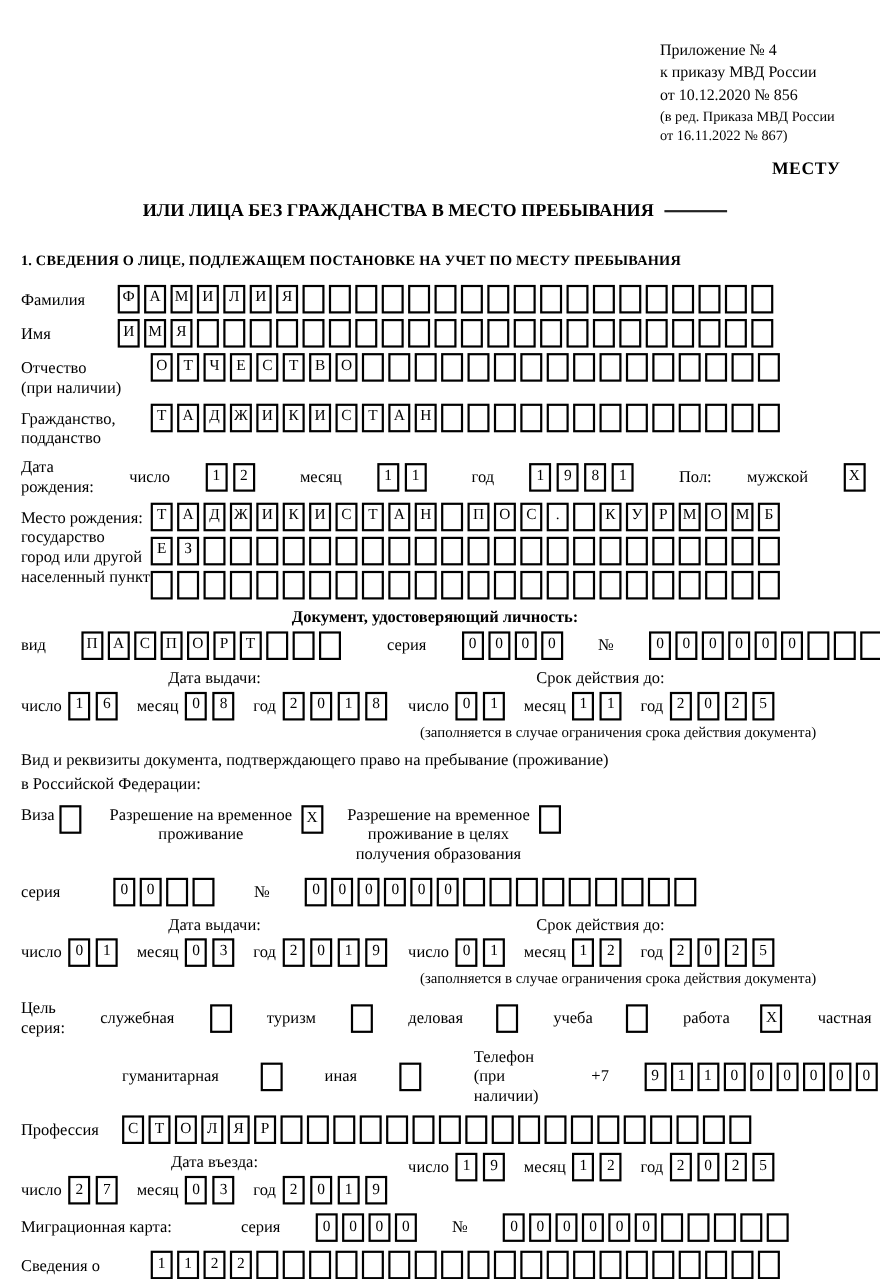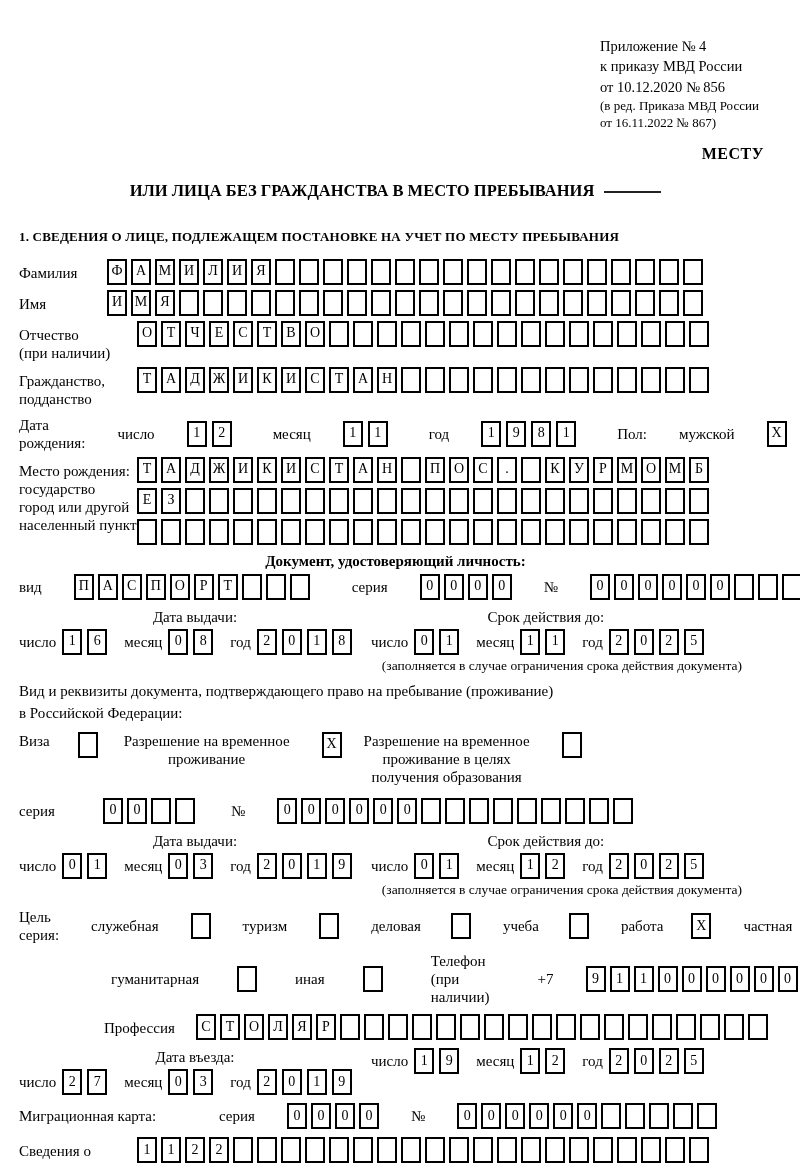--- a/index.html
+++ b/index.html
@@ -42,21 +42,21 @@
   
   .datepair { display: flex; margin-top: 8px; }
   .dategroup .dg-head { text-align: center; margin-bottom: 3px; }
   .dg-body { display: flex; align-items: center; }
   .dg-body .ilab { margin-right: 6px; }
   .note { text-align: right; padding-right: 30px; font-size: 13.5px; margin-top: 3px; }
   .center-bold { text-align: center; font-weight: bold; margin-top: 8px; }
   .plain { margin-top: 8px; }
   
   .cbrow { display: flex; align-items: flex-start; margin-top: 10px; }
-  .cbpair { display: flex; align-items: flex-start; gap: 24px; }
+  .cbpair { display: flex; align-items: flex-start; }
   .cb-label { white-space: pre-line; }
   .cb-label.center { text-align: center; }
   .cb { margin-left: 8px; }
 </style>
 </head>
 <body>
 
 <div class="page">
 
   <div class="hdr-block">
@@ -535,21 +535,21 @@
         <span class="box">0</span>
         <span class="box">0</span>
         <span class="box">0</span>
         <span class="box">0</span>
         <span class="box">0</span>
         <span class="box">0</span>
         <span class="box">&nbsp;</span>
       </span>
   </div>
 
-  <div class="frow" style="margin-top:8px;justify-content:flex-end;">
+  <div class="frow" style="margin-top:8px;">
     <div class="flabel" style="width:92px;">Профессия</div>
     <div class="boxrow">
         <span class="box">С</span>
         <span class="box">Т</span>
         <span class="box">О</span>
         <span class="box">Л</span>
         <span class="box">Я</span>
         <span class="box">Р</span>
         <span class="box">&nbsp;</span>
         <span class="box">&nbsp;</span>

